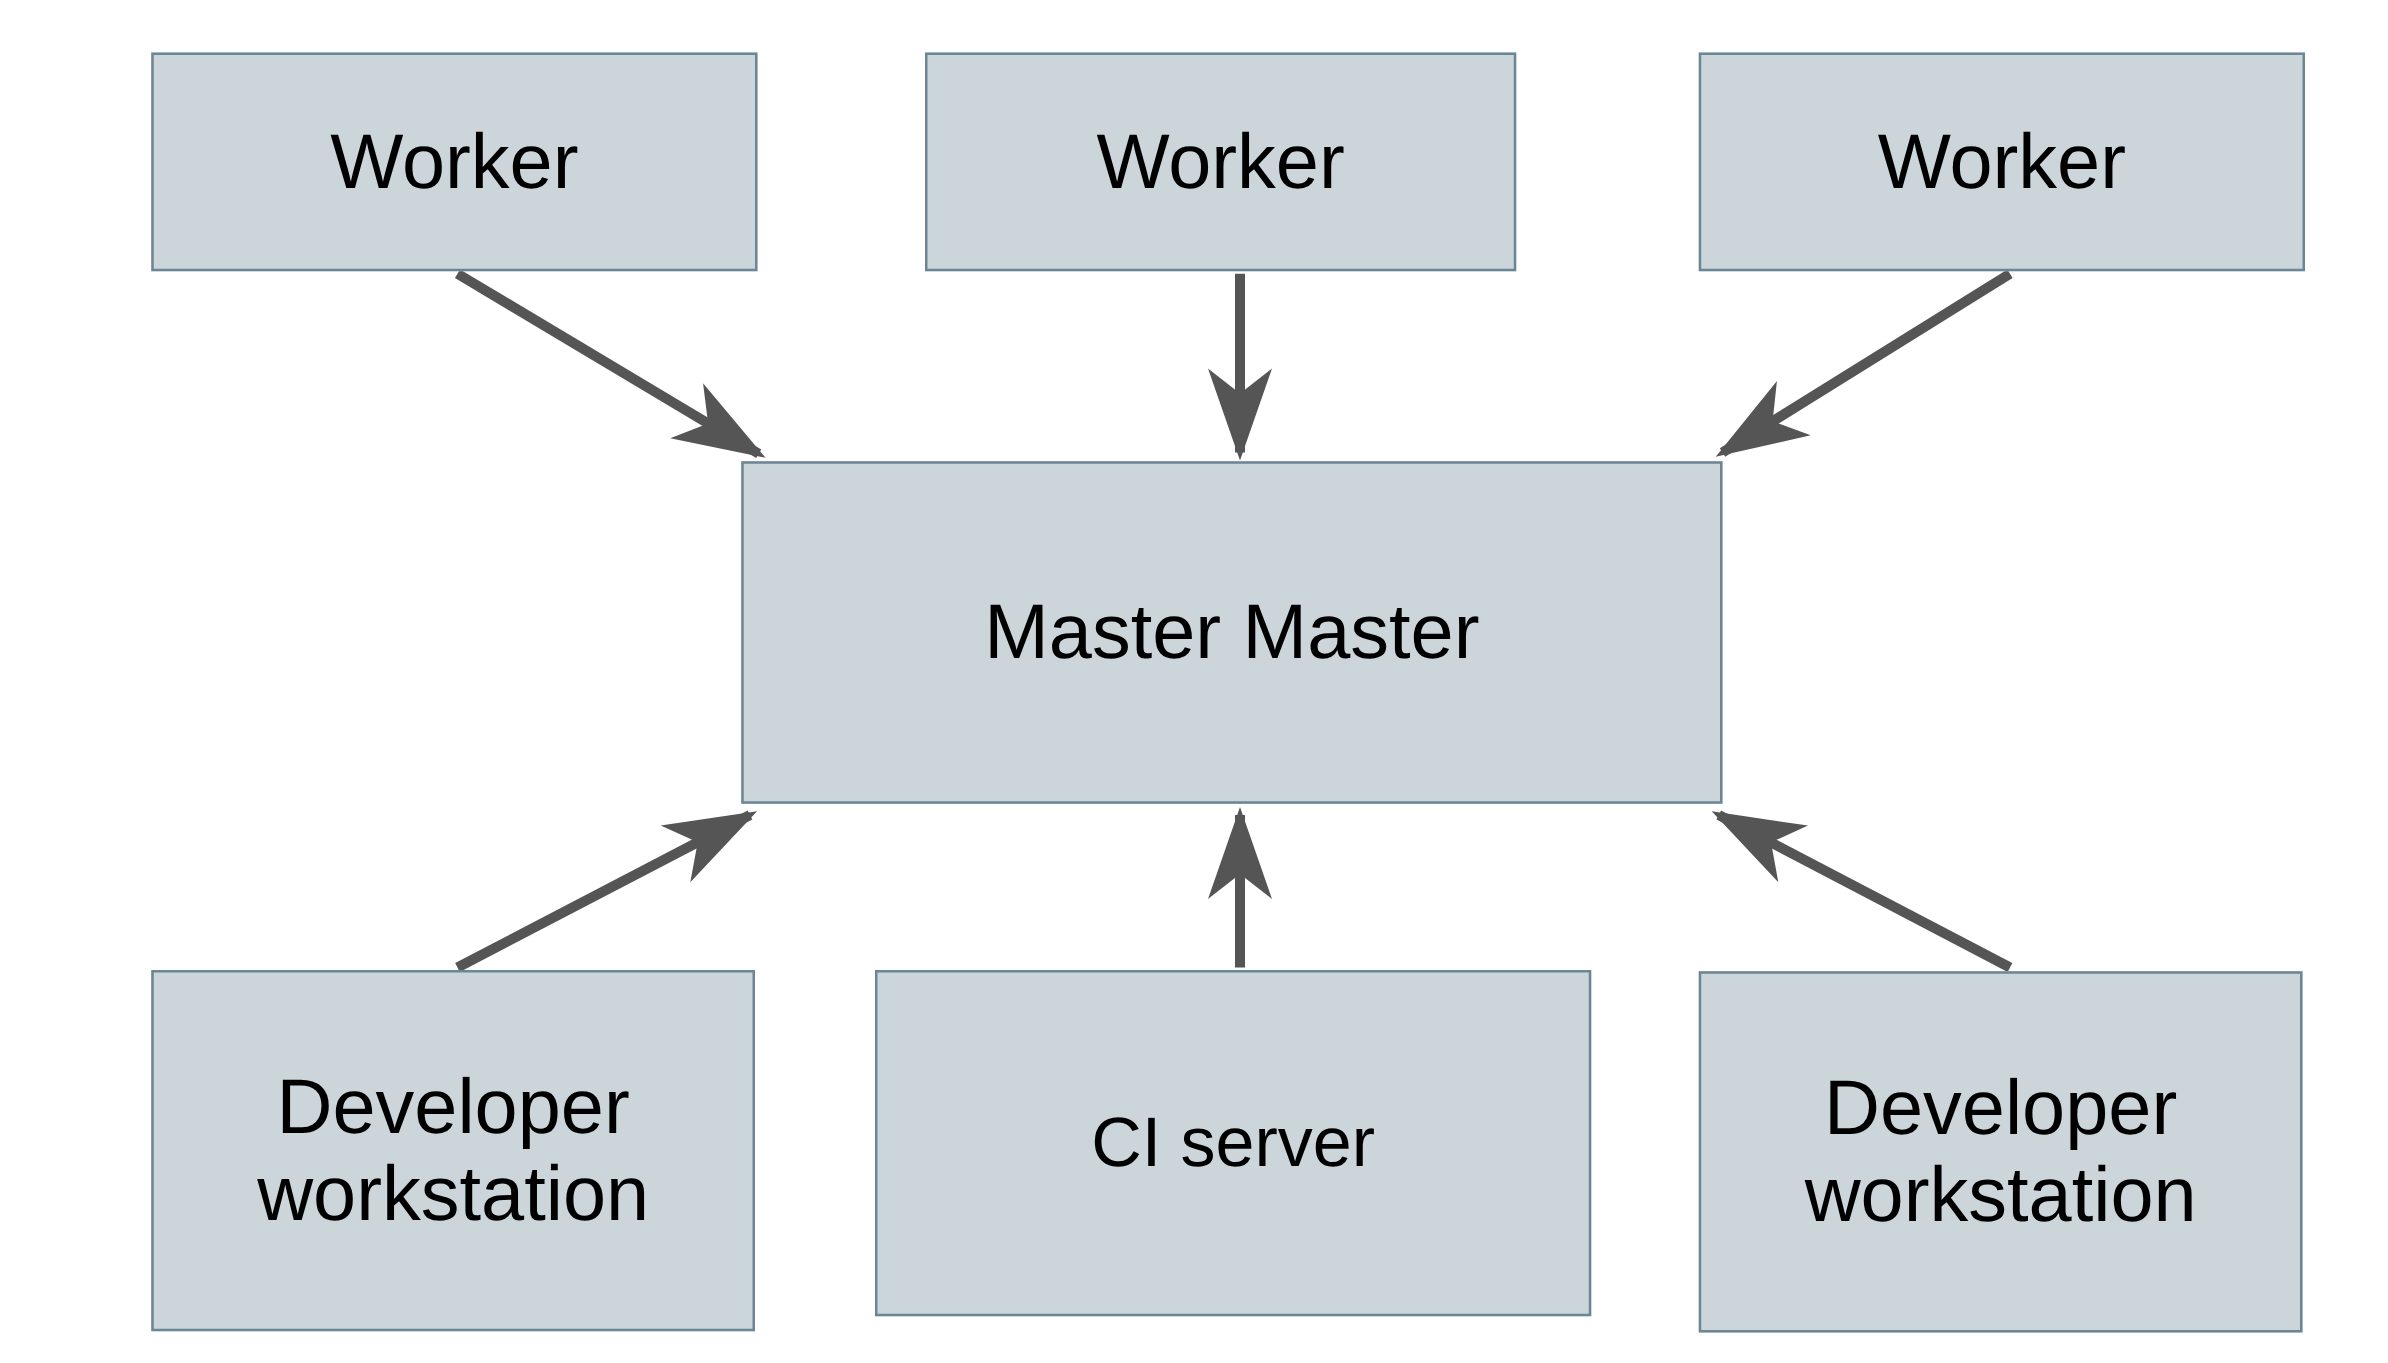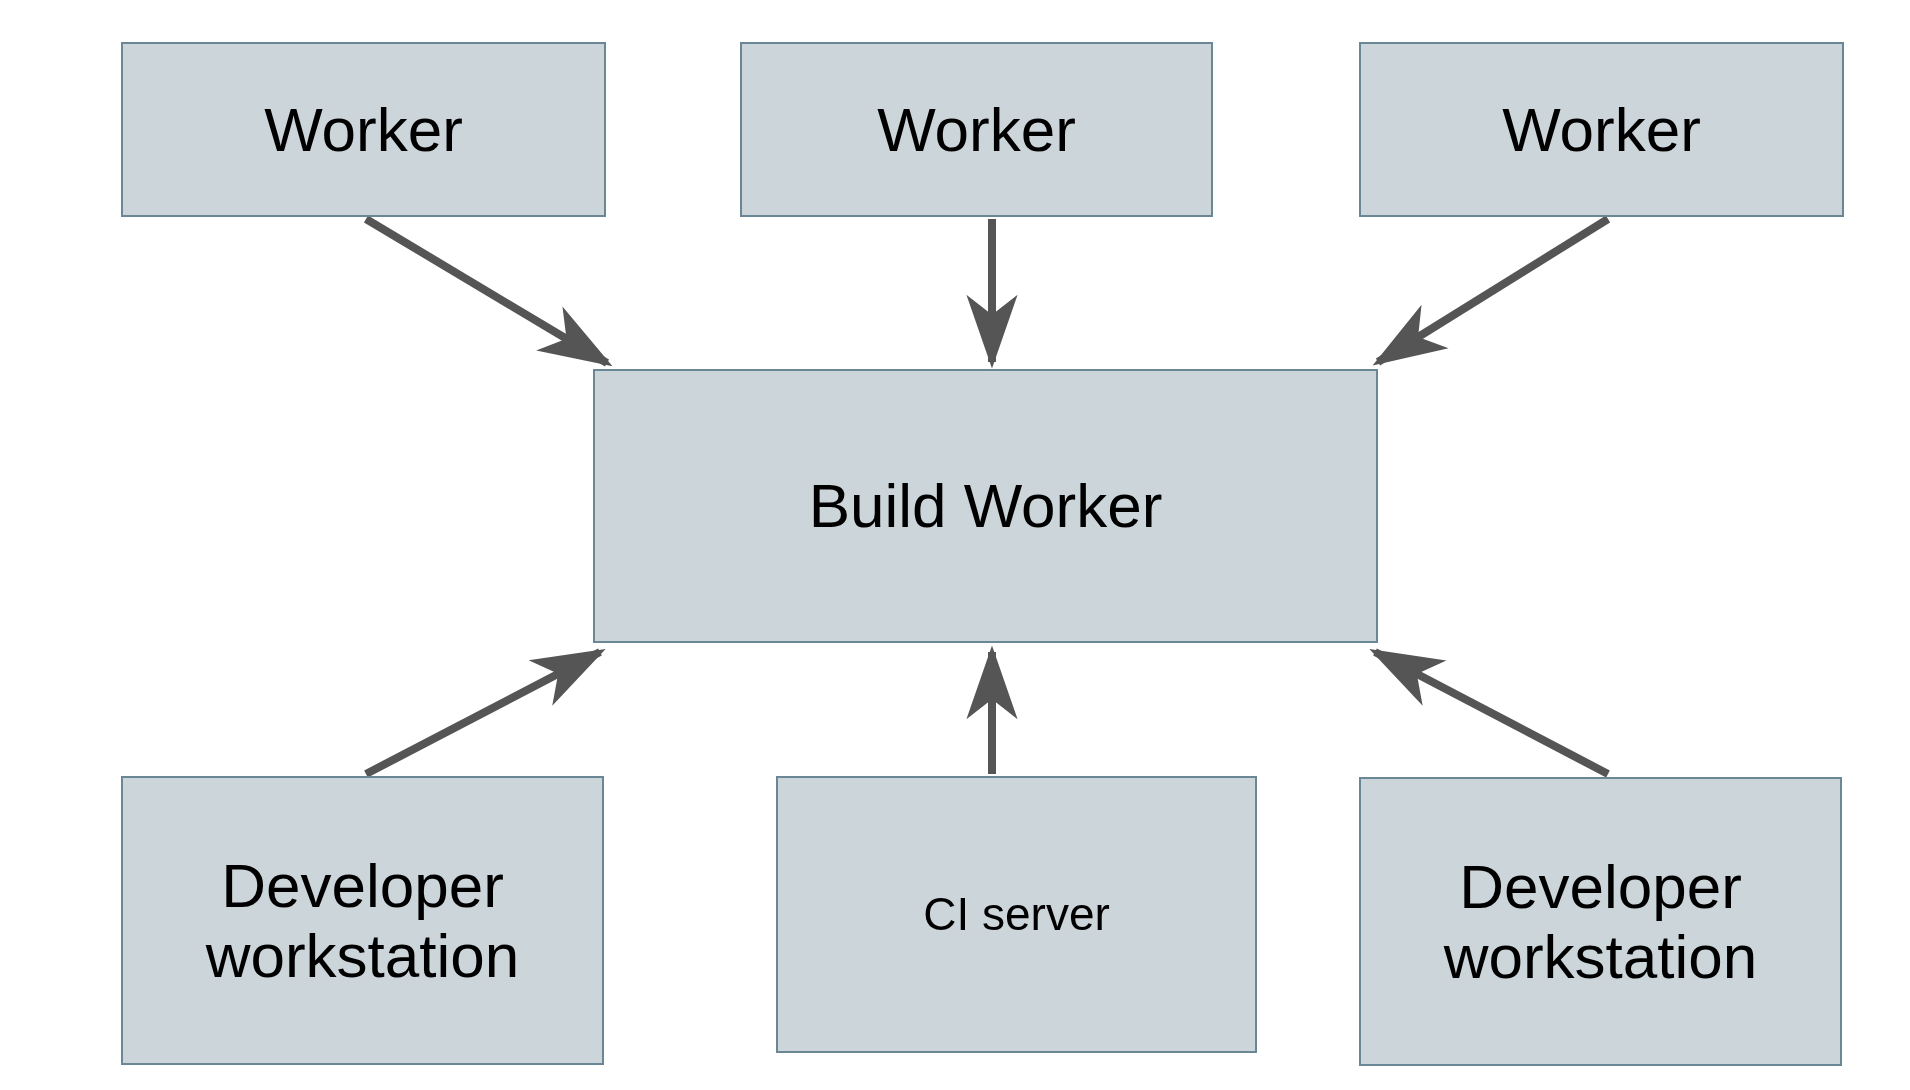--- a/index.html
+++ b/index.html
@@ -47,21 +47,21 @@
   }
 
   
   #node-worker-left   { left: 121px; top: 42px;  width: 485px; height: 175px; font-size: 62px; }
   #node-worker-center { left: 740px; top: 42px;  width: 473px; height: 175px; font-size: 62px; }
   #node-worker-right  { left: 1359px; top: 42px; width: 485px; height: 175px; font-size: 62px; }
 
   #node-build-master  { left: 593px; top: 369px; width: 785px; height: 274px; font-size: 62px; }
 
   #node-dev-left      { left: 121px;  top: 776px; width: 483px; height: 289px; font-size: 62px; }
-  #node-ci-server     { left: 776px;  top: 776px; width: 481px; height: 277px; font-size: 46px; }
+  #node-ci-server     { left: 700px;  top: 776px; width: 573px; height: 277px; font-size: 56px; }
   #node-dev-right     { left: 1359px; top: 777px; width: 483px; height: 289px; font-size: 62px; }
 </style>
 </head>
 <body>
 
 <div id="canvas">
 
   <svg id="edges" viewBox="0 0 1910 1090" width="1910" height="1090" xmlns="http://www.w3.org/2000/svg">
     <defs>
       <marker id="arrowhead" markerWidth="10" markerHeight="10" refX="8.6" refY="3.4" orient="auto" markerUnits="strokeWidth">
@@ -88,21 +88,21 @@
 
   <div class="node" id="node-worker-center">
     <span class="node-label">Worker</span>
   </div>
 
   <div class="node" id="node-worker-right">
     <span class="node-label">Worker</span>
   </div>
 
   <div class="node" id="node-build-master">
-    <span class="node-label">Build Worker</span>
+    <span class="node-label">Master Master</span>
   </div>
 
   <div class="node" id="node-dev-left">
     <span class="node-label">Developer
 workstation</span>
   </div>
 
   <div class="node" id="node-ci-server">
     <span class="node-label">CI server</span>
   </div>

